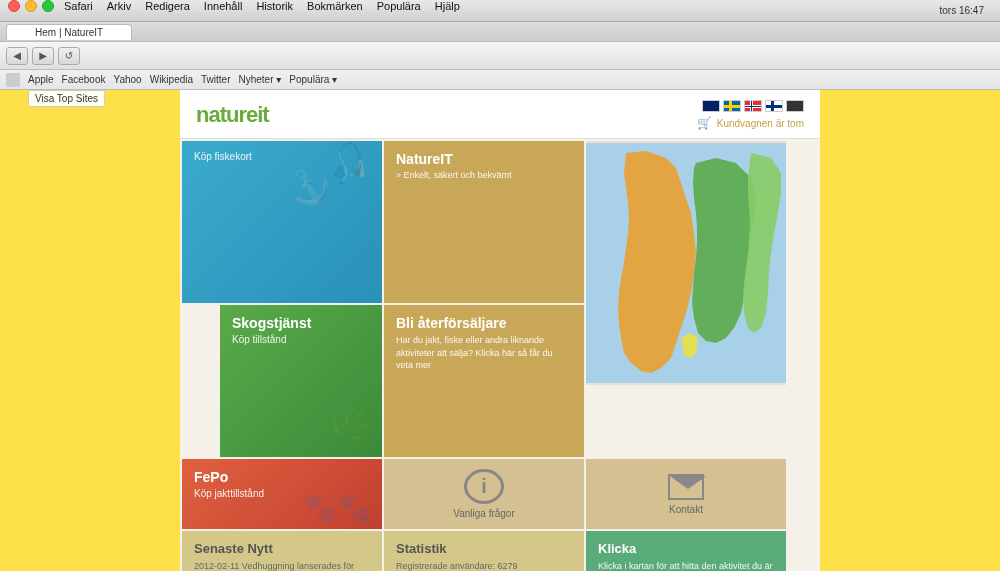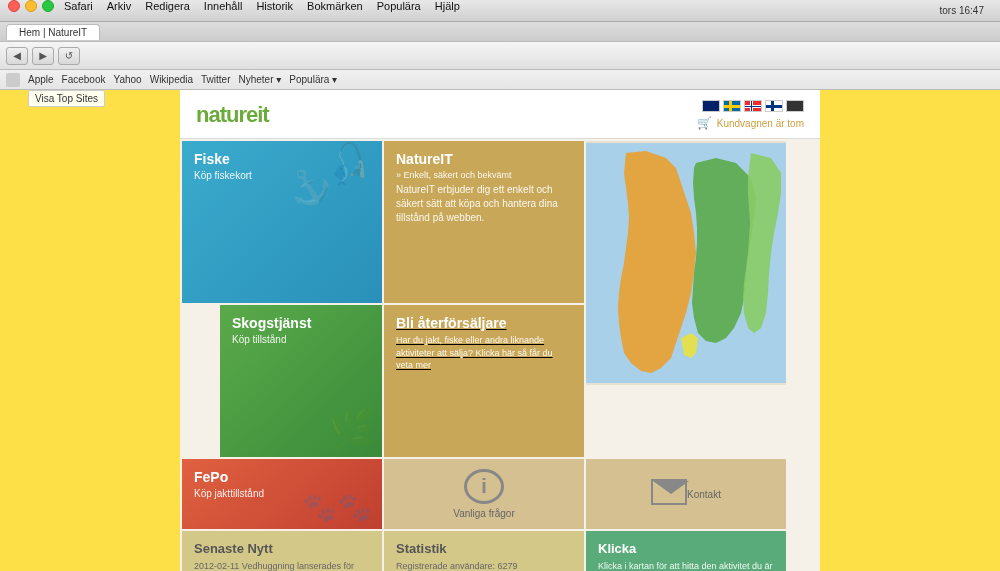--- a/index.html
+++ b/index.html
@@ -58,21 +58,21 @@
       display: flex;
       align-items: center;
       padding: 0 6px;
       border-bottom: 1px solid #bbb;
     }
     .browser-tab {
       background: white;
       border: 1px solid #bbb;
       border-bottom: none;
       border-radius: 4px 4px 0 0;
-      padding: 2px 12px;
+      padding: 2px 28px;
       font-size: 10px;
       color: #333;
     }
 
     
     .bookmarks-bar {
       background: linear-gradient(to bottom, #f0f0f0, #e5e5e5);
       height: 20px;
       display: flex;
       align-items: center;
@@ -174,35 +174,35 @@
       grid-column: 3; grid-row: 1 / 4;
       padding: 0;
       overflow: hidden;
     }
     .tile-skog {
       background: linear-gradient(135deg, #5aaa4a 0%, #3a8a3a 100%);
       grid-column: 1; grid-row: 3 / 5; margin-left: 38px;
     }
     .tile-aterfor {
       background: #c8a858;
-      grid-column: 2; grid-row: 3 / 5; text-decoration: underline;
+      grid-column: 2; grid-row: 3 / 5;
     }
     .tile-jakt {
       background: linear-gradient(135deg, #e06040 0%, #c04030 100%);
       grid-column: 1; grid-row: 5;
     }
     .tile-vanliga {
       background: #d4c090;
       grid-column: 2; grid-row: 5;
       display: flex; flex-direction: column; align-items: center; justify-content: center;
     }
     .tile-kontakt {
       background: #d4c090;
       grid-column: 3; grid-row: 5;
-      display: flex; flex-direction: row; align-items: center; justify-content: center;
+      display: flex; flex-direction: column; align-items: center; justify-content: center;
     }
 
     
     .bottom-grid {
       display: grid;
       grid-template-columns: 200px 200px 200px;
       gap: 2px;
       padding: 2px;
       padding-top: 0;
     }
@@ -339,29 +339,27 @@
         <div class="cart-info">
           <span class="cart-icon">🛒</span>
           <span>Kundvagnen är tom</span>
         </div>
       </div>
     </div>
 
     <div class="content-grid">
 
       <div class="tile tile-fiske">
-        <div class="tile-title">Fiske</div>
         <div class="tile-subtitle">Köp fiskekort</div>
         <div class="tile-fiske-decoration">⚓🎣</div>
       </div>
 
       <div class="tile tile-nature">
         <div class="tile-title">NatureIT</div>
         <div style="font-size:9px;color:rgba(255,255,255,0.9);margin-bottom:3px;">» Enkelt, säkert och bekvämt</div>
-        <div class="tile-body">NatureIT erbjuder dig ett enkelt och säkert sätt att köpa och hantera dina tillstånd på webben.</div>
       </div>
 
       <div class="tile tile-map">
         <svg viewBox="0 0 200 240" class="map-svg" xmlns="http://www.w3.org/2000/svg">
 
           <rect width="200" height="240" fill="#a8d0e8"></rect>
 
           <path d="M40,10 L60,8 L80,15 L90,25 L95,40 L100,55 L105,70 L108,90 L110,110 L108,130 L105,150 L100,170 L95,185 L90,200 L85,215 L75,225 L65,230 L55,228 L45,220 L38,210 L35,195 L33,180 L32,165 L33,150 L35,135 L38,120 L40,105 L42,90 L43,75 L42,60 L40,45 L38,30 Z" fill="#e8a030" opacity="0.9"></path>
 
           <path d="M110,20 L130,15 L150,20 L165,35 L170,55 L168,75 L165,95 L162,115 L160,135 L158,155 L155,170 L148,185 L140,195 L130,200 L120,198 L112,190 L108,175 L106,160 L107,145 L108,130 L110,115 L111,100 L111,85 L110,70 L108,55 L107,40 L108,25 Z" fill="#5aaa4a" opacity="0.9"></path>

